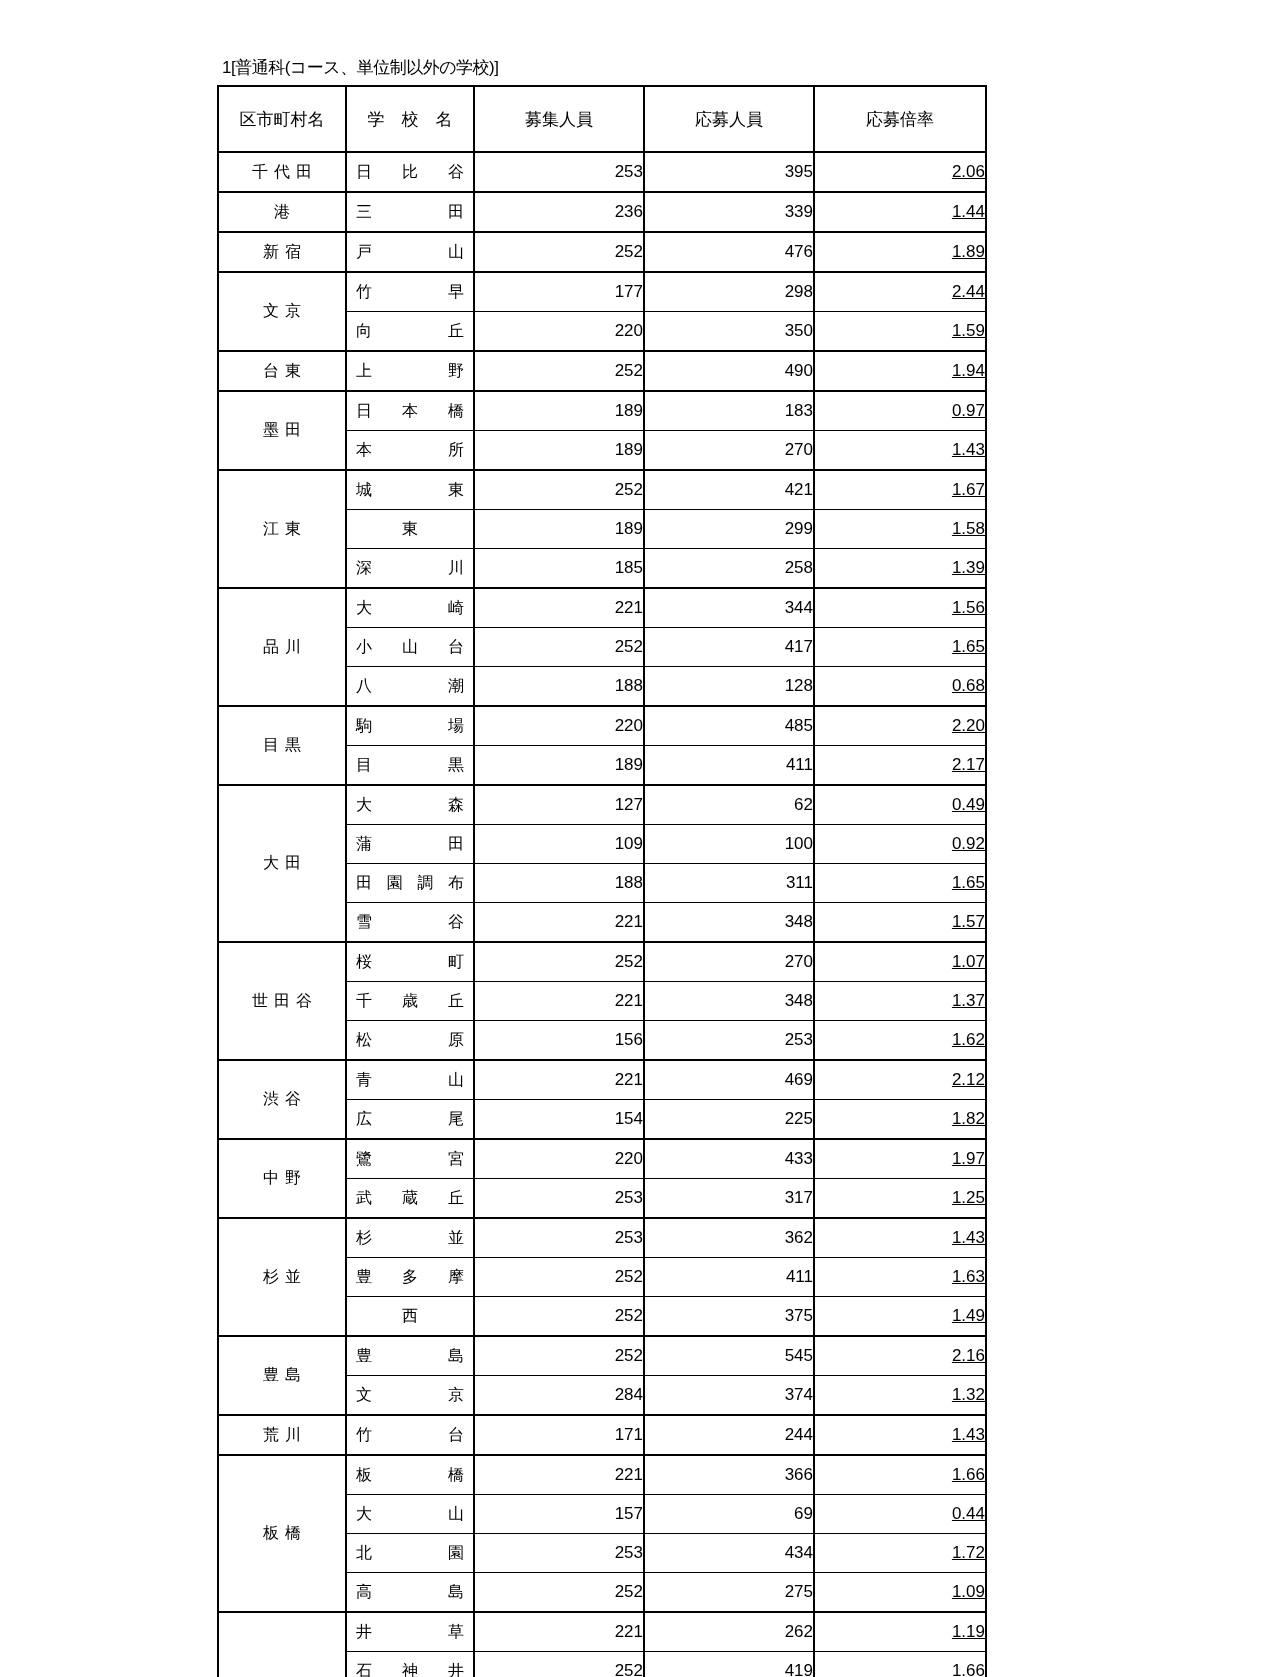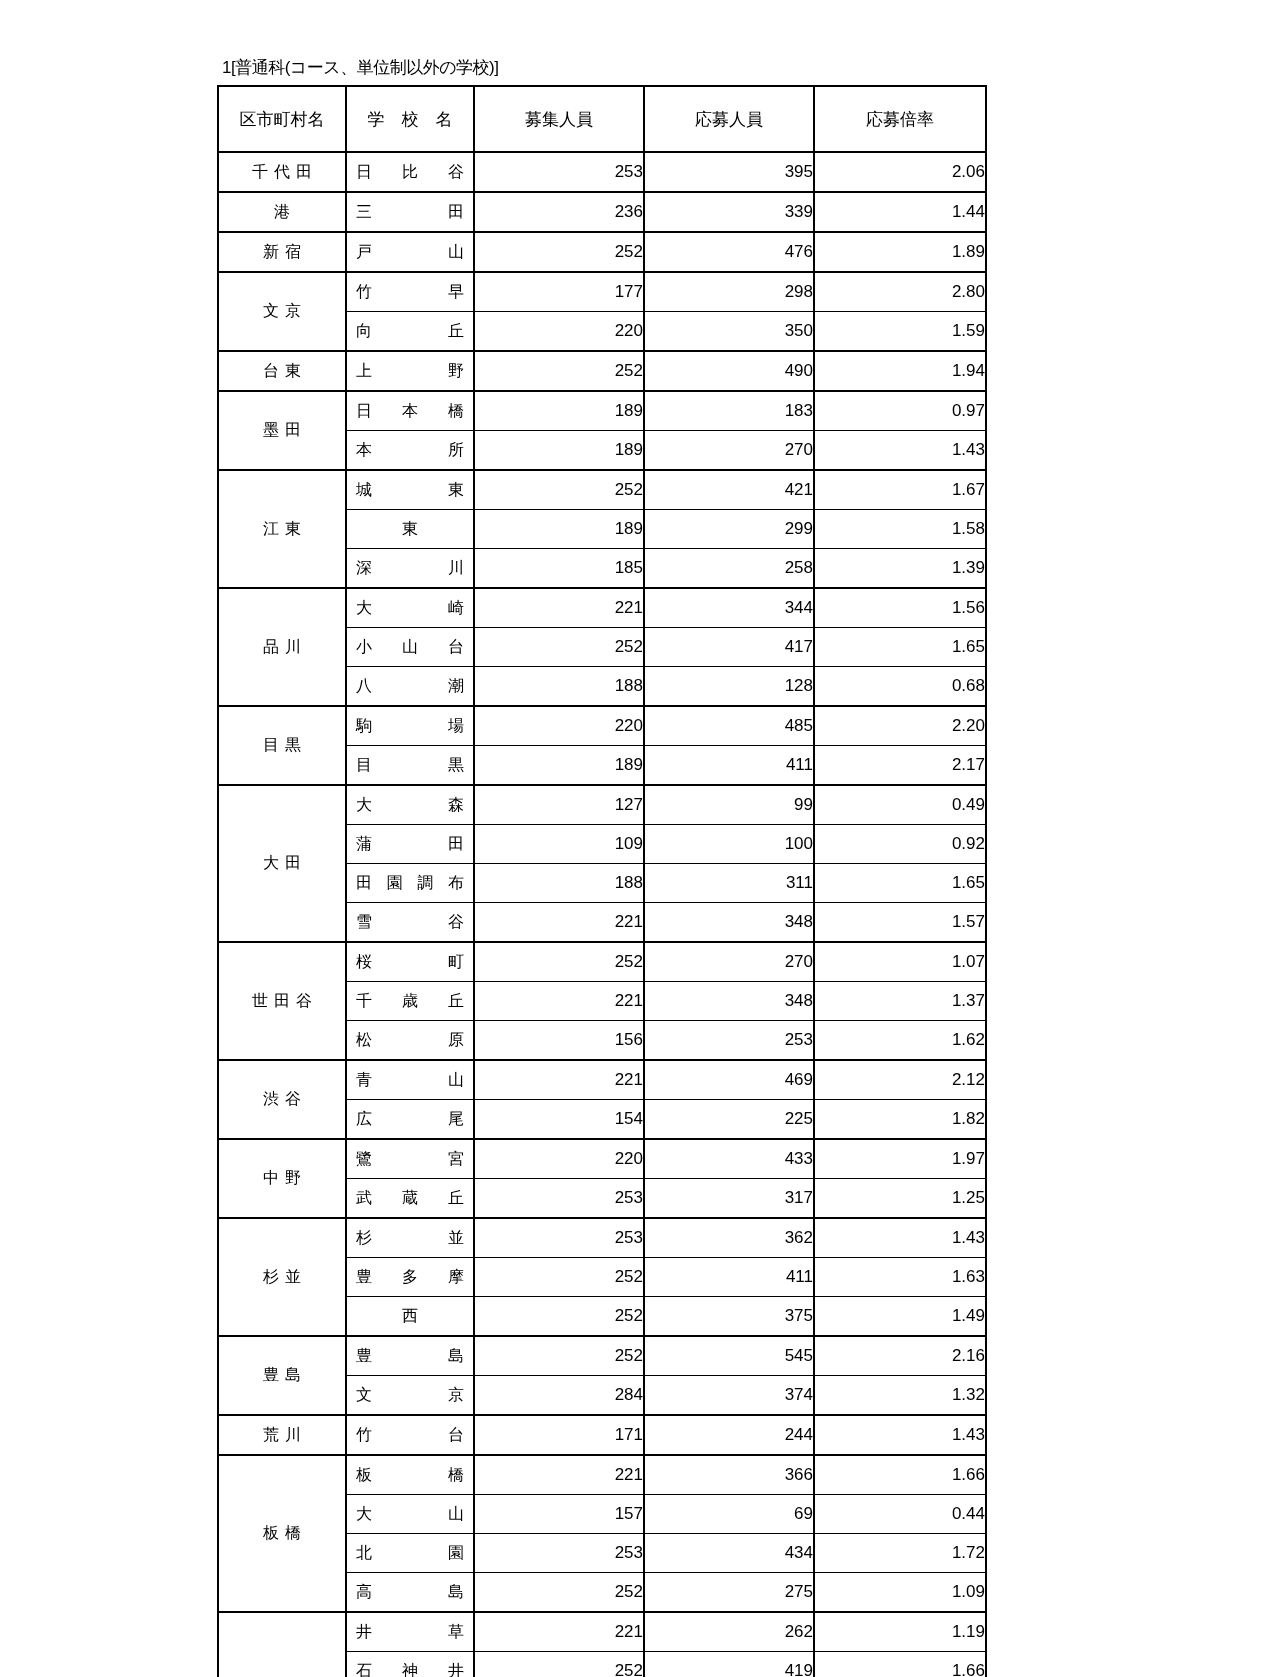--- a/index.html
+++ b/index.html
@@ -74,21 +74,21 @@
     border-left: 0;
     border-right: 2.5px solid #000;
   }
   td.num {
     text-align: right;
     padding-right: 10px;
     font-size: 17px;
     border-left: 0;
     border-right: 2.5px solid #000;
   }
-  td.num.last { border-right: 2.5px solid #000; }
+  td.num.last { border-right: 2.5px solid #000; text-decoration: underline; }
 
   tr.datarow > td { height: 38px; }
 
   
   .spread {
     display: flex;
     justify-content: space-between;
     padding: 0 9px;
     white-space: nowrap;
   }
@@ -200,21 +200,21 @@
             </span>
           </td>
           <td class="sch">
             <span class="spread">
               <span>竹</span>
               <span>早</span>
             </span>
           </td>
           <td class="num">177</td>
           <td class="num">298</td>
-          <td class="num last">2.80</td>
+          <td class="num last">2.44</td>
         </tr>
         <tr class="datarow">
           <td class="sch">
             <span class="spread">
               <span>向</span>
               <span>丘</span>
             </span>
           </td>
           <td class="num">220</td>
           <td class="num">350</td>
@@ -379,21 +379,21 @@
               <span>田</span>
             </span>
           </td>
           <td class="sch">
             <span class="spread">
               <span>大</span>
               <span>森</span>
             </span>
           </td>
           <td class="num">127</td>
-          <td class="num">99</td>
+          <td class="num">62</td>
           <td class="num last">0.49</td>
         </tr>
         <tr class="datarow">
           <td class="sch">
             <span class="spread">
               <span>蒲</span>
               <span>田</span>
             </span>
           </td>
           <td class="num">109</td>

